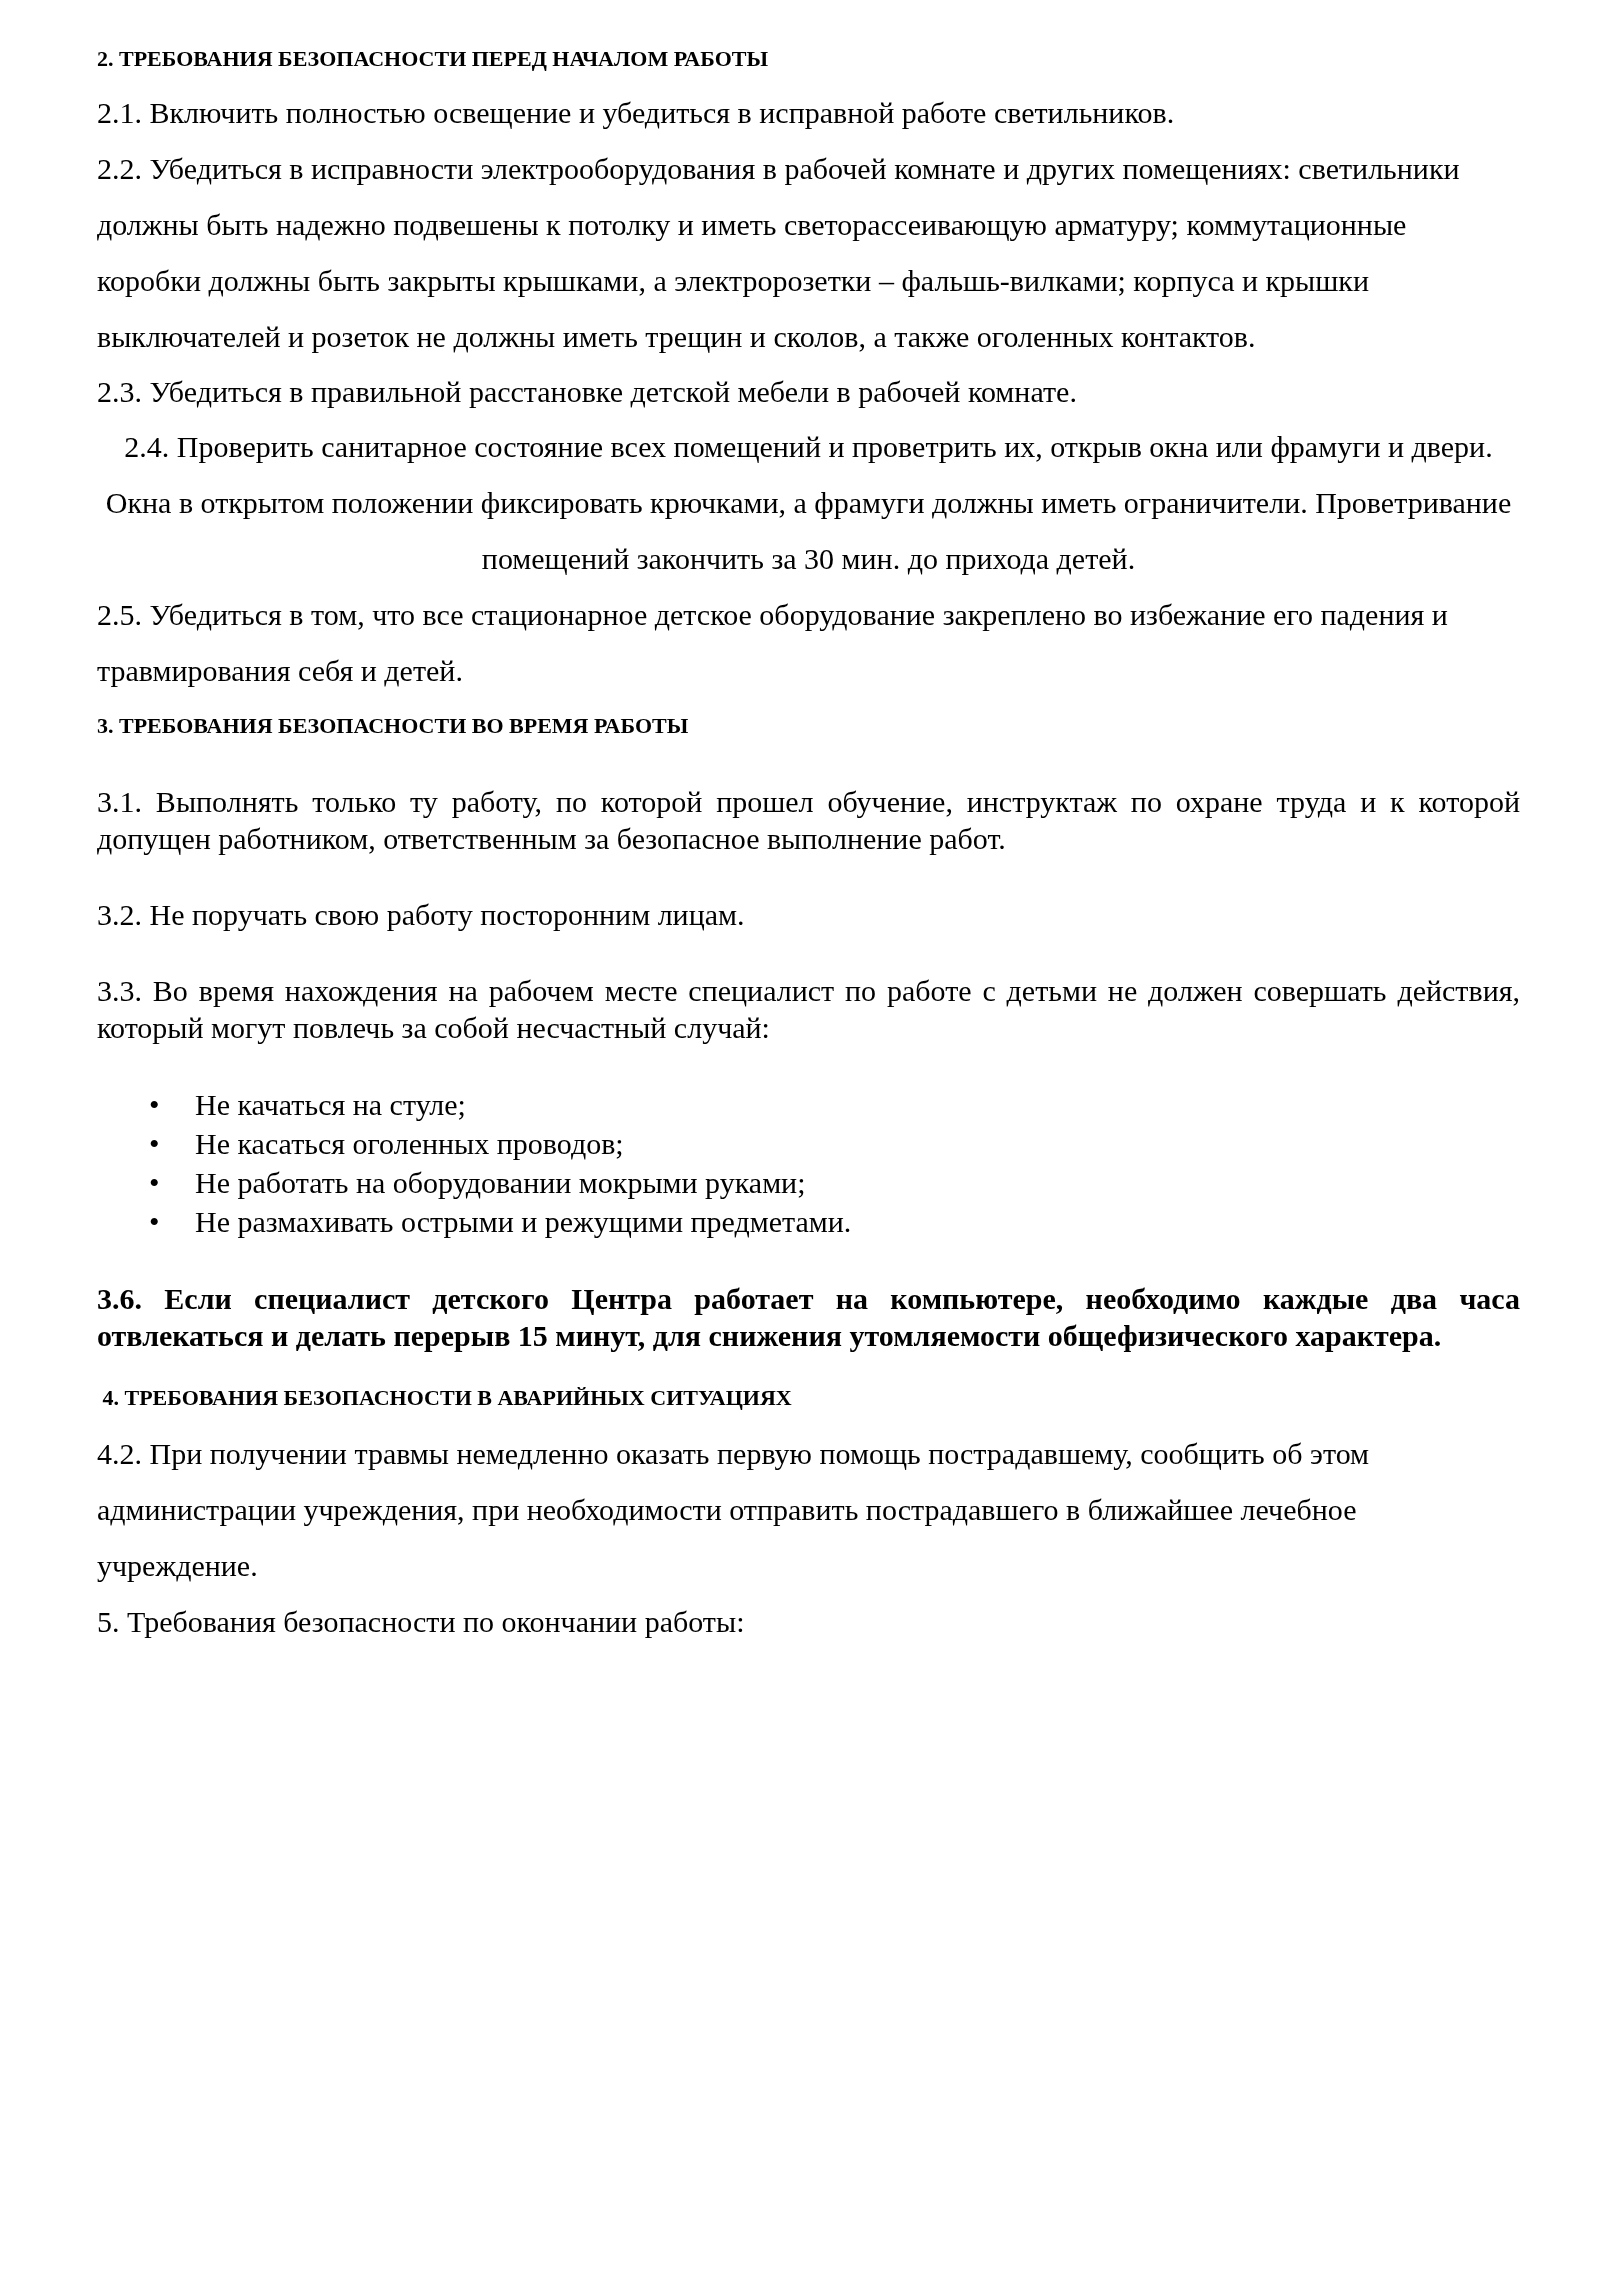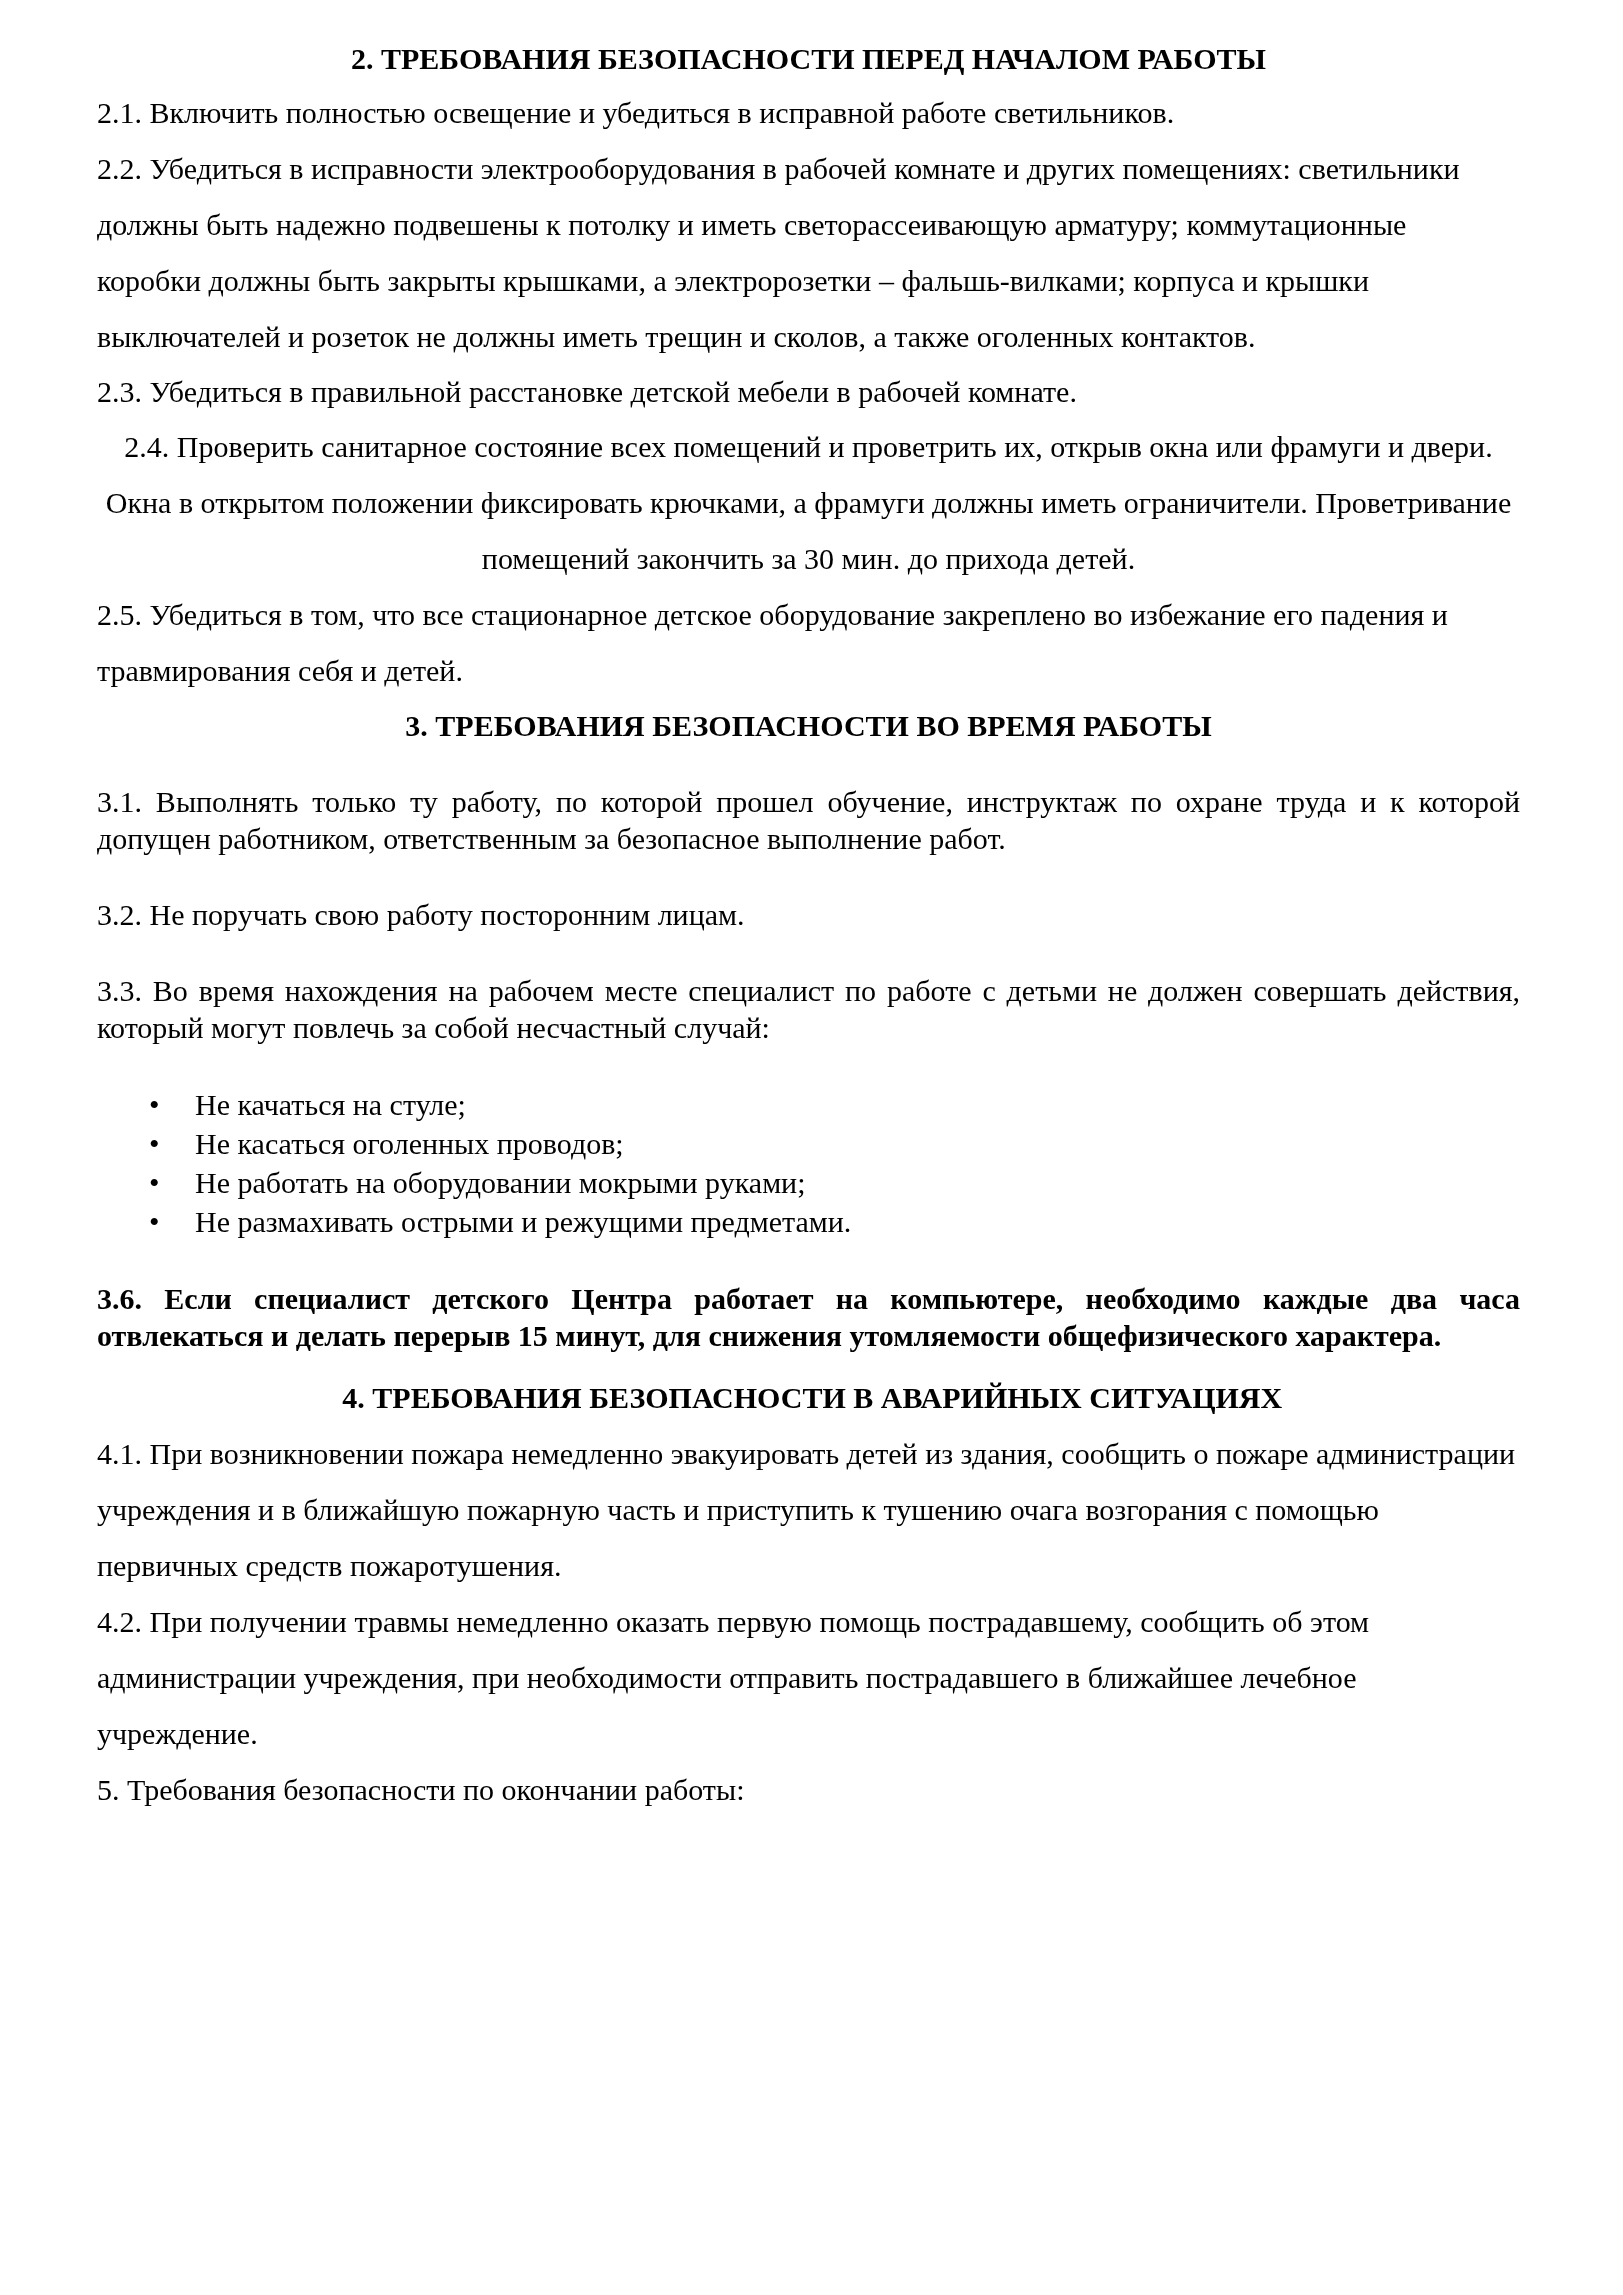--- a/index.html
+++ b/index.html
@@ -1,18 +1,18 @@
 <!DOCTYPE html>
 <html style="font-size:10.5px"><head>
 <meta charset="utf-8">
 <style>
   html, body { margin: 0; padding: 0; background: #ffffff; }
   body { width: 1623px; height: 2295px; position: relative; overflow: hidden; color: #000; font-family: "Liberation Serif", serif; }
   .page { position: absolute; left: 97px; top: 39px; width: 1423px; }
-  .h { font-weight: bold; font-size: 30px; line-height: 39px; margin: 0; text-align: center; }
+  .h { font-weight: bold; font-size: 22px; line-height: 39px; margin: 0; }
   .p { font-size: 30px; margin: 0; }
   .wide { line-height: 56px; }
   .tight { line-height: 37px; text-align: justify; }
   ul.bullets { margin: 0; padding: 0; list-style: none; }
   ul.bullets li { font-size: 30px; line-height: 39px; position: relative; padding-left: 98px; }
   ul.bullets li .dot { position: absolute; left: 52px; top: 0; }
 </style>
 </head>
 <body>
 
@@ -33,19 +33,18 @@
   <ul class="bullets" style="margin-bottom:39px;">
     <li><span class="dot">•</span><span>Не качаться на стуле;</span></li>
     <li><span class="dot">•</span><span>Не касаться оголенных проводов;</span></li>
     <li><span class="dot">•</span><span>Не работать на оборудовании мокрыми руками;</span></li>
     <li><span class="dot">•</span><span>Не размахивать острыми и режущими предметами.</span></li>
   </ul>
 
   <p class="p tight" style="margin-bottom:19.6px;font-weight:bold;">3.6. Если специалист детского Центра работает на компьютере, необходимо каждые два часа отвлекаться и делать перерыв 15 минут, для снижения утомляемости общефизического характера.</p>
 
   <p class="h" style="white-space:pre;margin-bottom:9.2px;margin-top:24px;"> 4. ТРЕБОВАНИЯ БЕЗОПАСНОСТИ В АВАРИЙНЫХ СИТУАЦИЯХ</p>
-  <p class="p wide" style="line-height:56px;">4.1. При возникновении пожара немедленно эвакуировать детей из здания, сообщить о пожаре администрации учреждения и в ближайшую пожарную часть и приступить к тушению очага возгорания с помощью первичных средств пожаротушения.</p>
   <p class="p wide" style="line-height:56px;margin-bottom:5.2px;">4.2. При получении травмы немедленно оказать первую помощь пострадавшему, сообщить об этом администрации учреждения, при необходимости отправить пострадавшего в ближайшее лечебное учреждение.</p>
 
   <p class="p" style="line-height:46px;">5. Требования безопасности по окончании работы:</p>
 
 </div>
 
 
 </body></html>

